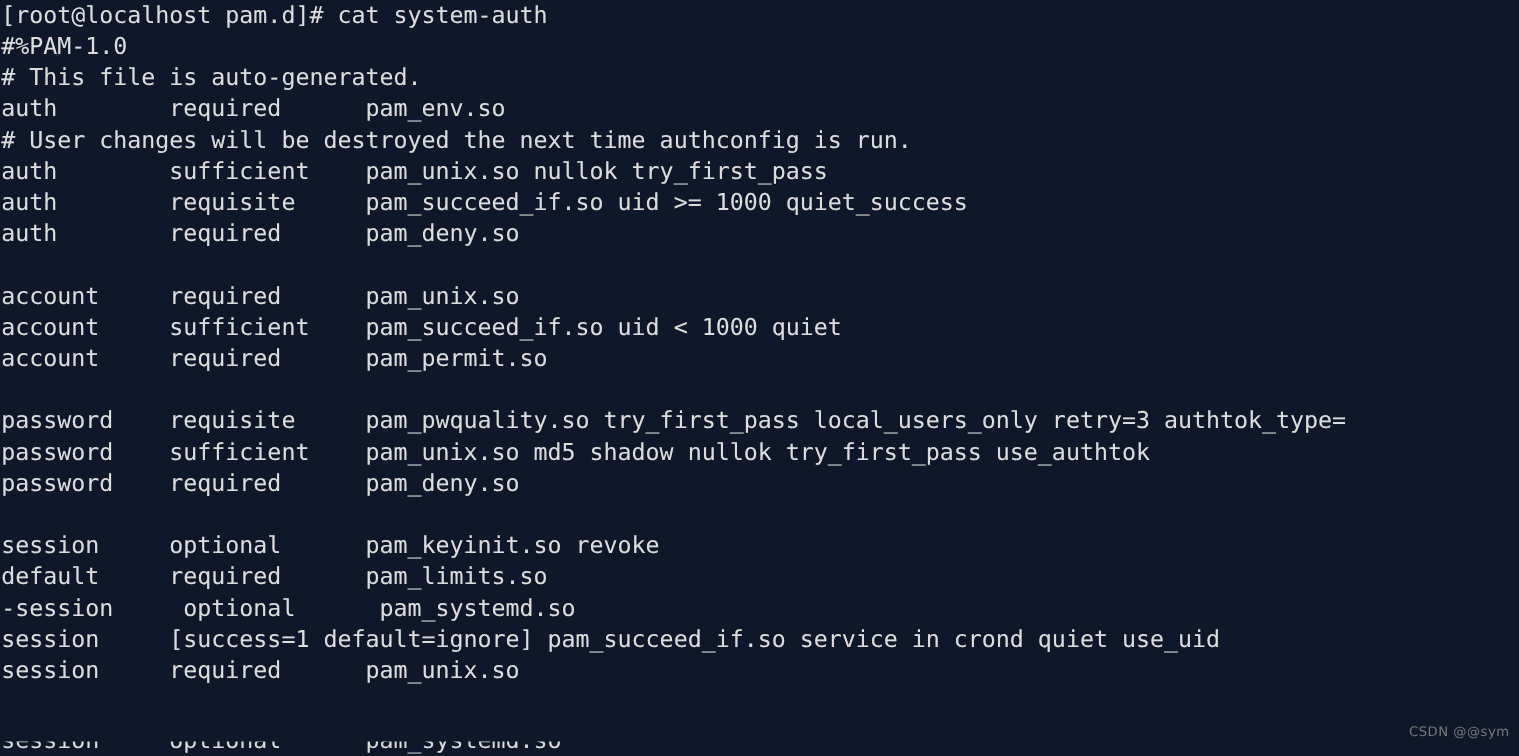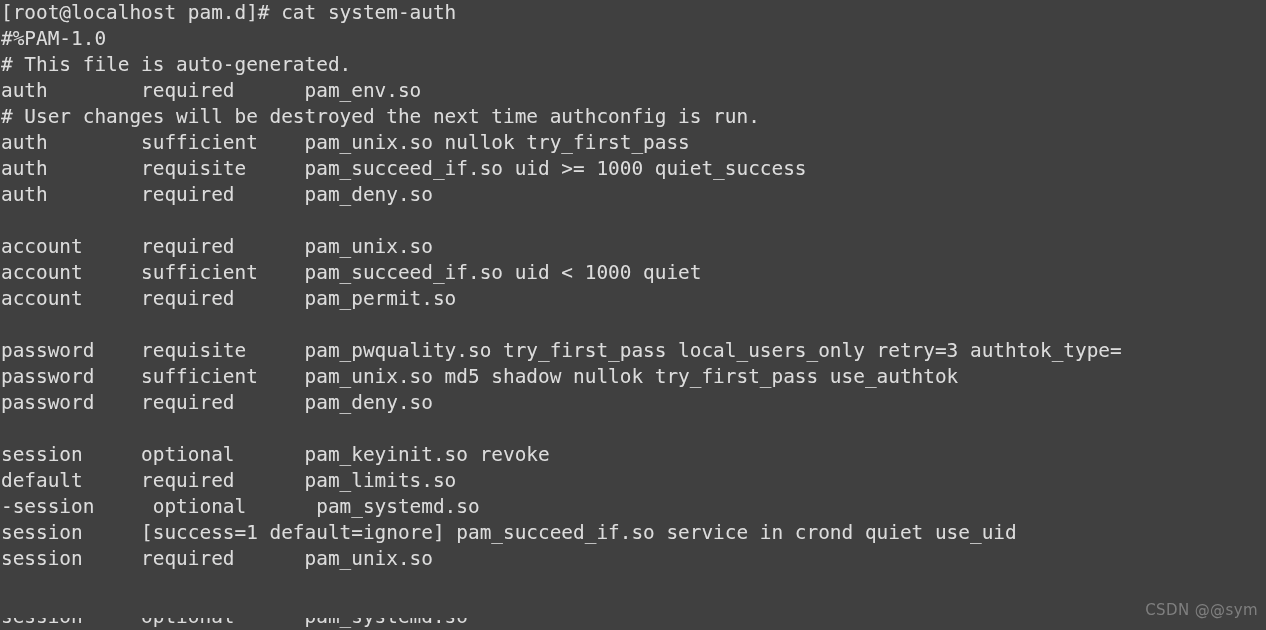--- a/index.html
+++ b/index.html
@@ -4,21 +4,21 @@
 <style>
   html, body {
     margin: 0;
     padding: 0;
     background: #000000;
   }
   #terminal {
     position: relative;
     width: 1266px;
     height: 630px;
-    background: #404040;
+    background: #0f172a;
     overflow: hidden;
     font-family: "DejaVu Sans Mono", "Liberation Mono", monospace;
     font-size: 19.4px;
     line-height: 26px;
     color: #d8d8d8;
     letter-spacing: 0px;
   }
   #screen {
     position: absolute;
     left: 0;
@@ -51,21 +51,21 @@
     height: 26px;
     line-height: 26px;
     color: #dcdcdc;
     padding-left: 1px;
   }
   #watermark {
     position: absolute;
     right: 8px;
     bottom: 7px;
     font-family: "DejaVu Sans", "Liberation Sans", sans-serif;
-    font-size: 15px;
+    font-size: 11px;
     letter-spacing: 0.4px;
     color: #8a8a8a;
     opacity: 0.85;
     pointer-events: none;
     user-select: none;
   }
 </style>
 </head>
 <body>
 

